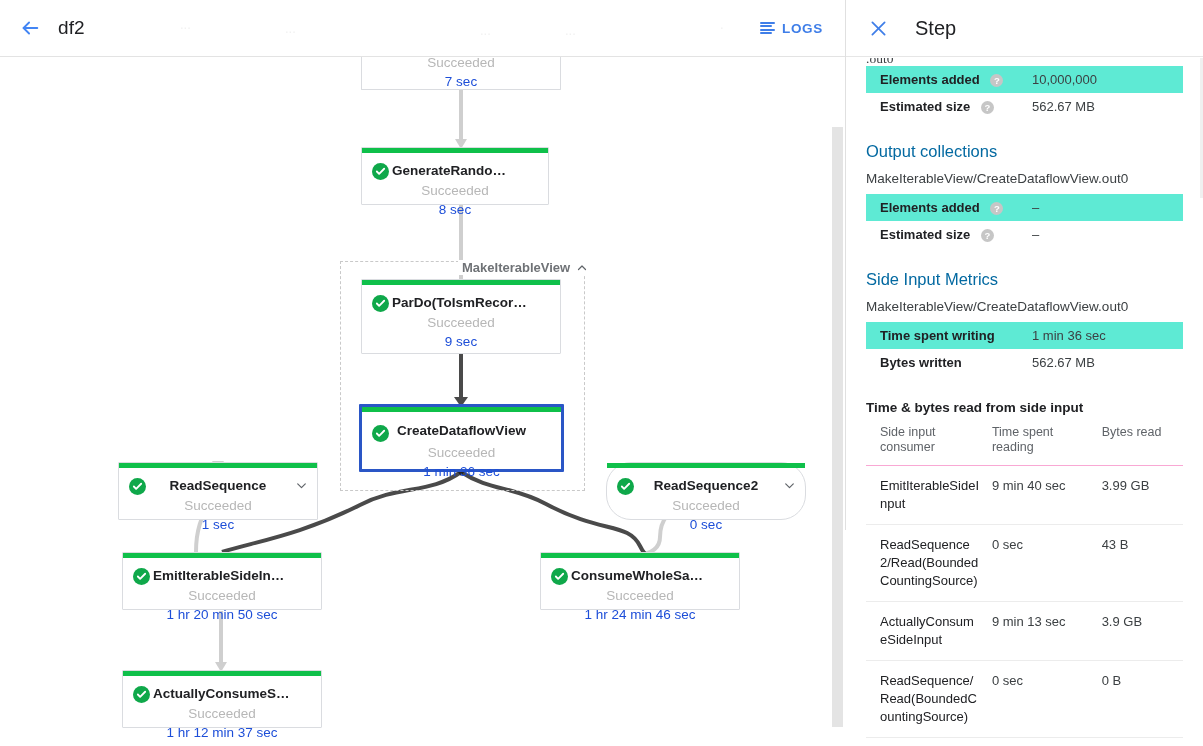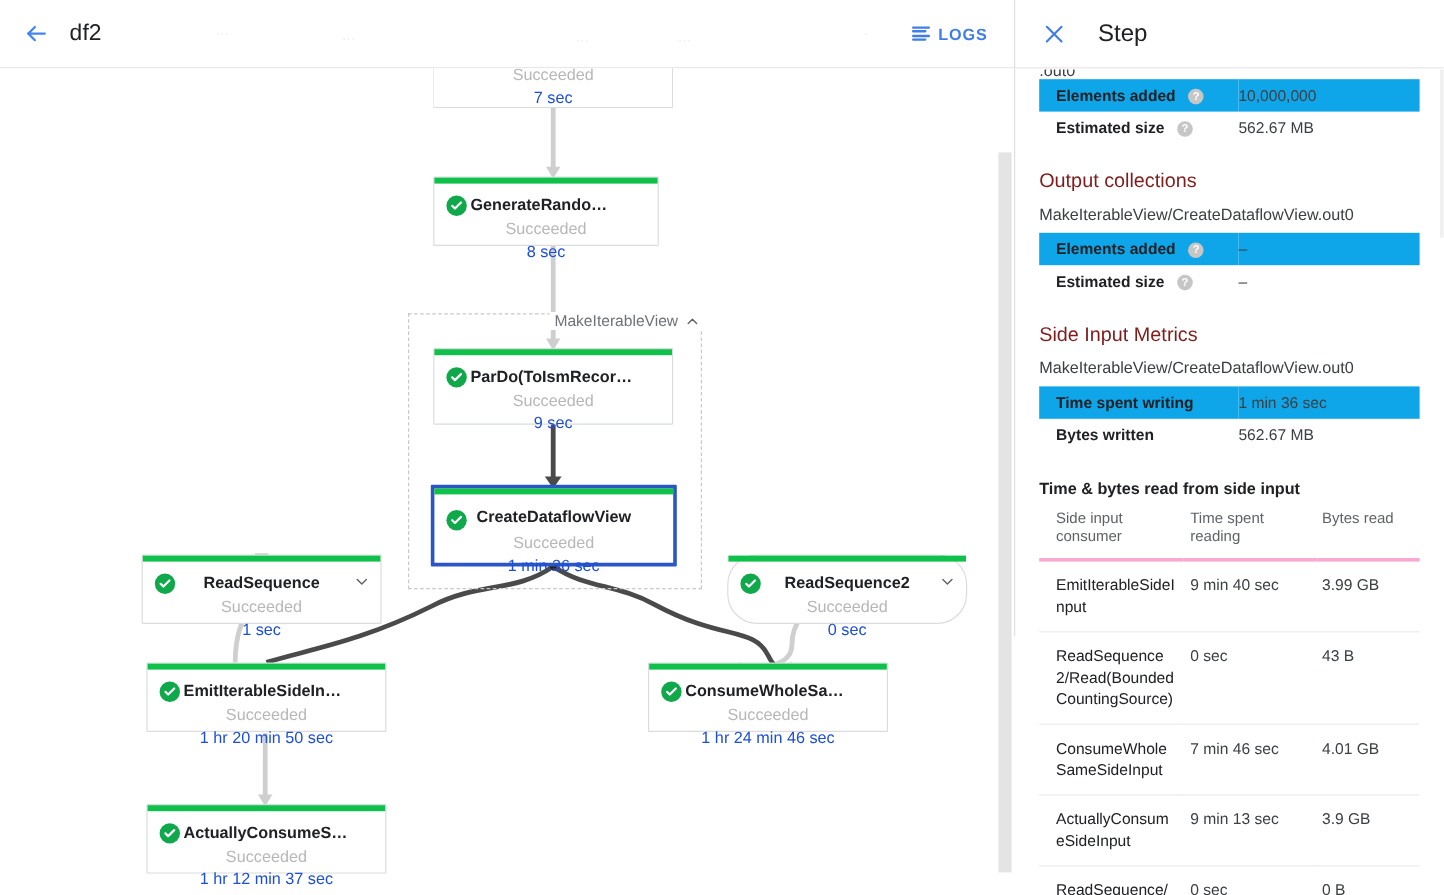--- a/index.html
+++ b/index.html
@@ -107,46 +107,47 @@
   .panel-title{margin-left:25px;font-size:20px;color:#202124;}
 
   .panel-body{
     position:absolute;left:0;top:58px;width:357px;height:688px;overflow:hidden;
     padding:0 0 0 0;box-sizing:border-box;
   }
   .pb-inner{padding:0 20px 0 20px;}
   .cut-text{
     font-size:13.5px;color:#3c4043;margin-top:-6px;height:14px;overflow:hidden;
     line-height:14px;
+    font-family:Liberation Serif, serif;
   }
 
   .sect-title{
-    font-size:16.5px;color:#7f1d1d;margin-top:22px;margin-bottom:10px;
+    font-size:16.5px;color:#0369a1;margin-top:22px;margin-bottom:10px;
   }
   .coll-name{font-size:13.5px;color:#3c4043;margin-bottom:8px;}
 
   .mtable{width:100%;border-collapse:collapse;}
-  .mtable tr.odd td{background:#0ea5e9;}
+  .mtable tr.odd td{background:#5eead4;}
   .mtable td{padding:6px 0 6px 0;font-size:13px;}
   .mtable td.k{
     font-weight:bold;color:#202124;padding-left:14px;width:152px;
   }
   .mtable td.v{color:#3c4043;}
   .qmark{
     display:inline-flex;align-items:center;justify-content:center;
     width:13px;height:13px;border-radius:50%;background:#c6c6c6;color:#fff;
     font-size:9.5px;font-weight:bold;margin-left:7px;vertical-align:middle;
     font-family:"Liberation Sans",sans-serif;cursor:pointer;
   }
 
   .si-title{font-size:13.5px;font-weight:bold;color:#202124;margin-top:24px;margin-bottom:2px;}
   .sitable{width:100%;border-collapse:collapse;table-layout:fixed;}
   .sitable th{
     text-align:left;font-weight:normal;color:#5f6368;font-size:12.5px;
-    padding:8px 6px 10px 14px;border-bottom:3px solid #f9a8d4;vertical-align:top;line-height:15px;
+    padding:8px 6px 10px 14px;border-bottom:1px solid #f9a8d4;vertical-align:top;line-height:15px;
   }
   .sitable th.c2{padding-left:6px;}
   .sitable th.c3{padding-left:4px;}
   .sitable td{
     font-size:13px;color:#3c4043;padding:11px 6px 11px 14px;
     border-bottom:1px solid #ececec;vertical-align:top;line-height:18px;word-break:break-all;
   }
   .sitable td.c1{color:#202124;}
   .sitable td.c2{padding-left:6px;word-break:normal;}
   .sitable td.c3{padding-left:4px;word-break:normal;}
@@ -212,21 +213,21 @@
         <path d="M461,415 C430,437 398,428 360,448 C300,478 258,484 222,495" stroke="#4a4a4a" stroke-width="4" fill="none"></path>
 
         <path d="M461,415 C490,434 513,429 546,447 C602,477 628,465 640,489 C648,505 652,499 660,497" stroke="#4a4a4a" stroke-width="4" fill="none"></path>
         <polygon points="453,409 469,409 461,419" fill="#202124"></polygon>
 
         <path d="M221,554 L221,611" stroke="#cfcfcf" stroke-width="4" fill="none"></path>
         <polygon points="215,605 227,605 221,615" fill="#cfcfcf"></polygon>
       </svg>
 
       <div class="group" style="left:340px;top:204px;width:245px;height:230px;"></div>
-      <div class="group-label" style="left:458px;top:203px;">
+      <div class="group-label" style="left:458px;top:203px;font-weight:bold;">
         <span>MakeIterableView</span>
         <span class="gchev">
           <svg width="12" height="12" viewBox="0 0 24 24" fill="none" stroke="#5f6368" stroke-width="2.4" stroke-linecap="round" stroke-linejoin="round">
               <polyline points="5 15 12 8 19 15"></polyline>
             </svg>
         </span>
       </div>
 
       <div class="node partial" style="left:361px;top:-35px;width:200px;height:68px;">
         <div class="node-status" style="top:33px;">Succeeded</div>
@@ -238,21 +239,21 @@
         <span class="check">
           <svg width="11" height="11" viewBox="0 0 24 24" fill="none" stroke="#fff" stroke-width="4" stroke-linecap="round" stroke-linejoin="round">
               <polyline points="20 6 9 17 4 12"></polyline>
             </svg>
         </span>
         <div class="node-title">GenerateRandomSIData</div>
         <div class="node-status">Succeeded</div>
         <div class="node-time">8 sec</div>
       </div>
 
-      <div class="node" style="left:361px;top:233px;width:200px;height:64px;">
+      <div class="node" style="left:361px;top:222px;width:200px;height:75px;">
         <div class="topbarline"></div>
         <span class="check">
           <svg width="11" height="11" viewBox="0 0 24 24" fill="none" stroke="#fff" stroke-width="4" stroke-linecap="round" stroke-linejoin="round">
               <polyline points="20 6 9 17 4 12"></polyline>
             </svg>
         </span>
         <div class="node-title">ParDo(ToIsmRecordFor…</div>
         <div class="node-status">Succeeded</div>
         <div class="node-time">9 sec</div>
       </div>
@@ -435,25 +436,20 @@
             <td class="c1">EmitIterableSideInput</td>
             <td class="c2">9 min 40 sec</td>
             <td class="c3">3.99 GB</td>
           </tr>
           <tr>
             <td class="c1">ReadSequence2/Read(BoundedCountingSource)</td>
             <td class="c2">0 sec</td>
             <td class="c3">43 B</td>
           </tr>
           <tr>
-            <td class="c1">ConsumeWholeSameSideInput</td>
-            <td class="c2">7 min 46 sec</td>
-            <td class="c3">4.01 GB</td>
-          </tr>
-          <tr>
             <td class="c1">ActuallyConsumeSideInput</td>
             <td class="c2">9 min 13 sec</td>
             <td class="c3">3.9 GB</td>
           </tr>
           <tr>
             <td class="c1">ReadSequence/Read(BoundedCountingSource)</td>
             <td class="c2">0 sec</td>
             <td class="c3">0 B</td>
           </tr>
         </tbody>

